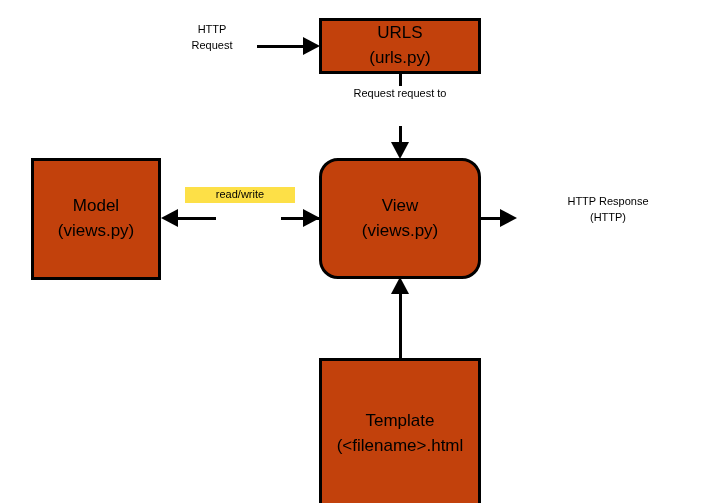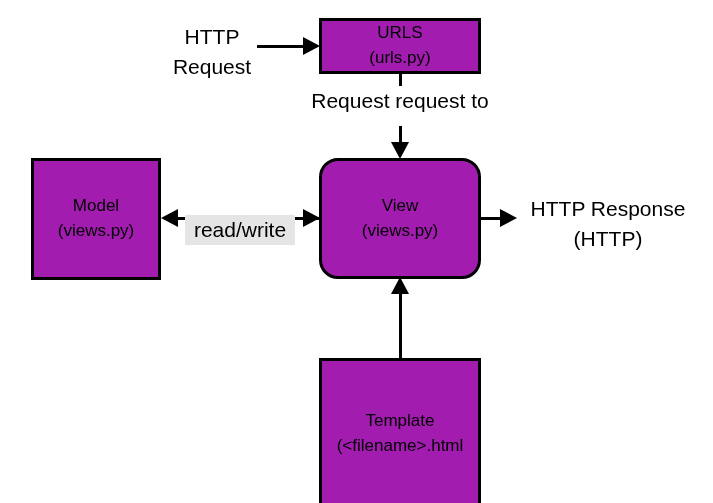--- a/index.html
+++ b/index.html
@@ -15,21 +15,21 @@
     position: relative;
     width: 713px;
     height: 503px;
     background: #ffffff;
     overflow: hidden;
   }
   .node {
     position: absolute;
     box-sizing: border-box;
     border: 3px solid #000000;
-    background: #a21caf;
+    background: #c2410c;
     display: flex;
     flex-direction: column;
     align-items: center;
     justify-content: center;
     text-align: center;
     font-size: 17px;
     line-height: 1.45;
     z-index: 3;
     white-space: nowrap;
   }
@@ -37,30 +37,30 @@
 
   
   #node-urls     { left: 319px; top: 18px;  width: 162px; height: 56px; }
   #node-view     { left: 319px; top: 158px; width: 162px; height: 121px; border-radius: 19px; }
   #node-model    { left: 31px;  top: 158px; width: 130px; height: 122px; }
   #node-template { left: 319px; top: 358px; width: 162px; height: 152px; }
 
   
   .label {
     position: absolute;
-    font-size: 21px;
+    font-size: 11px;
     line-height: 1.45;
     text-align: center;
     white-space: nowrap;
     background: transparent;
     z-index: 4;
   }
   #label-http-request  { left: 152px; top: 22px;  width: 120px; }
   #label-forward       { left: 300px; top: 86px;  width: 200px; background:#ffffff; }
-  #label-readwrite     { left: 185px; top: 187px; width: 110px; background:#e5e5e5;margin-top:28px; }
+  #label-readwrite     { left: 185px; top: 187px; width: 110px; background:#fde047; }
   #label-http-response { left: 518px; top: 194px; width: 180px; }
 
   
   .hline {
     position: absolute;
     height: 3px;
     background: #000000;
     z-index: 1;
   }
   .vline {

